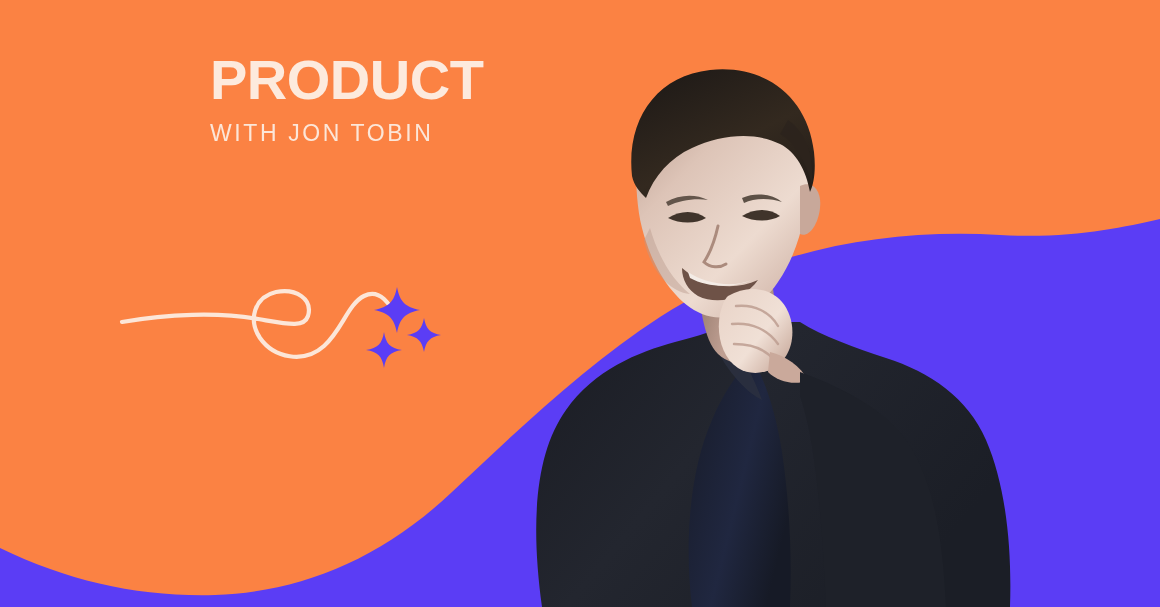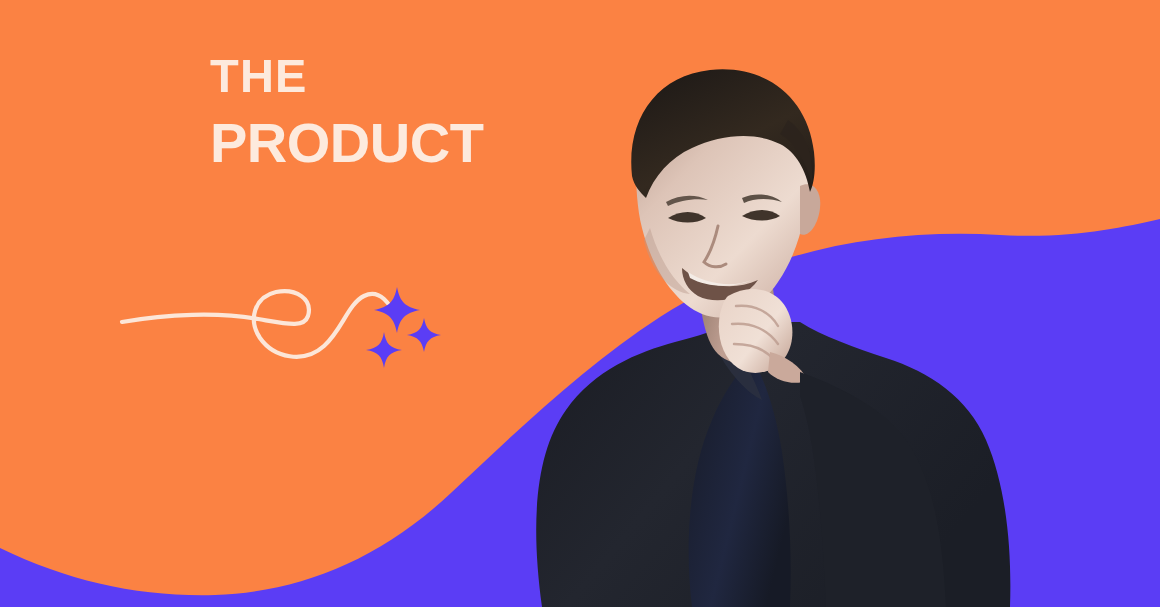--- a/index.html
+++ b/index.html
@@ -66,22 +66,22 @@
                C 70,582 140,597 215,595
                C 300,592 380,560 452,492
                C 520,428 585,366 660,317
                C 760,252 880,228 1000,235
                C 1070,239 1120,228 1160,219
                L 1160,607 L 0,607 Z" fill="#5b3df5"></path>
     </svg>
   </div>
 
   <div id="title-block">
-    <span class="ln" id="line-the" style="color: rgb(253, 234, 221);">THE</span>
     <span class="ln" id="line-product" style="color: rgb(253, 234, 221);">PRODUCT</span>
+    <span class="ln" id="line-host" style="color: rgb(252, 230, 216);">WITH JON TOBIN</span>
   </div>
 
   <div id="squiggle-wrap">
     <svg width="300" height="100" viewBox="0 0 300 100" aria-hidden="true">
       <path id="squiggle-path" d="M 14,50
                C 60,42 110,40 150,47
                C 180,52 196,56 200,44
                C 205,27 188,16 168,20
                C 146,25 140,48 152,66
                C 166,86 196,92 216,74

